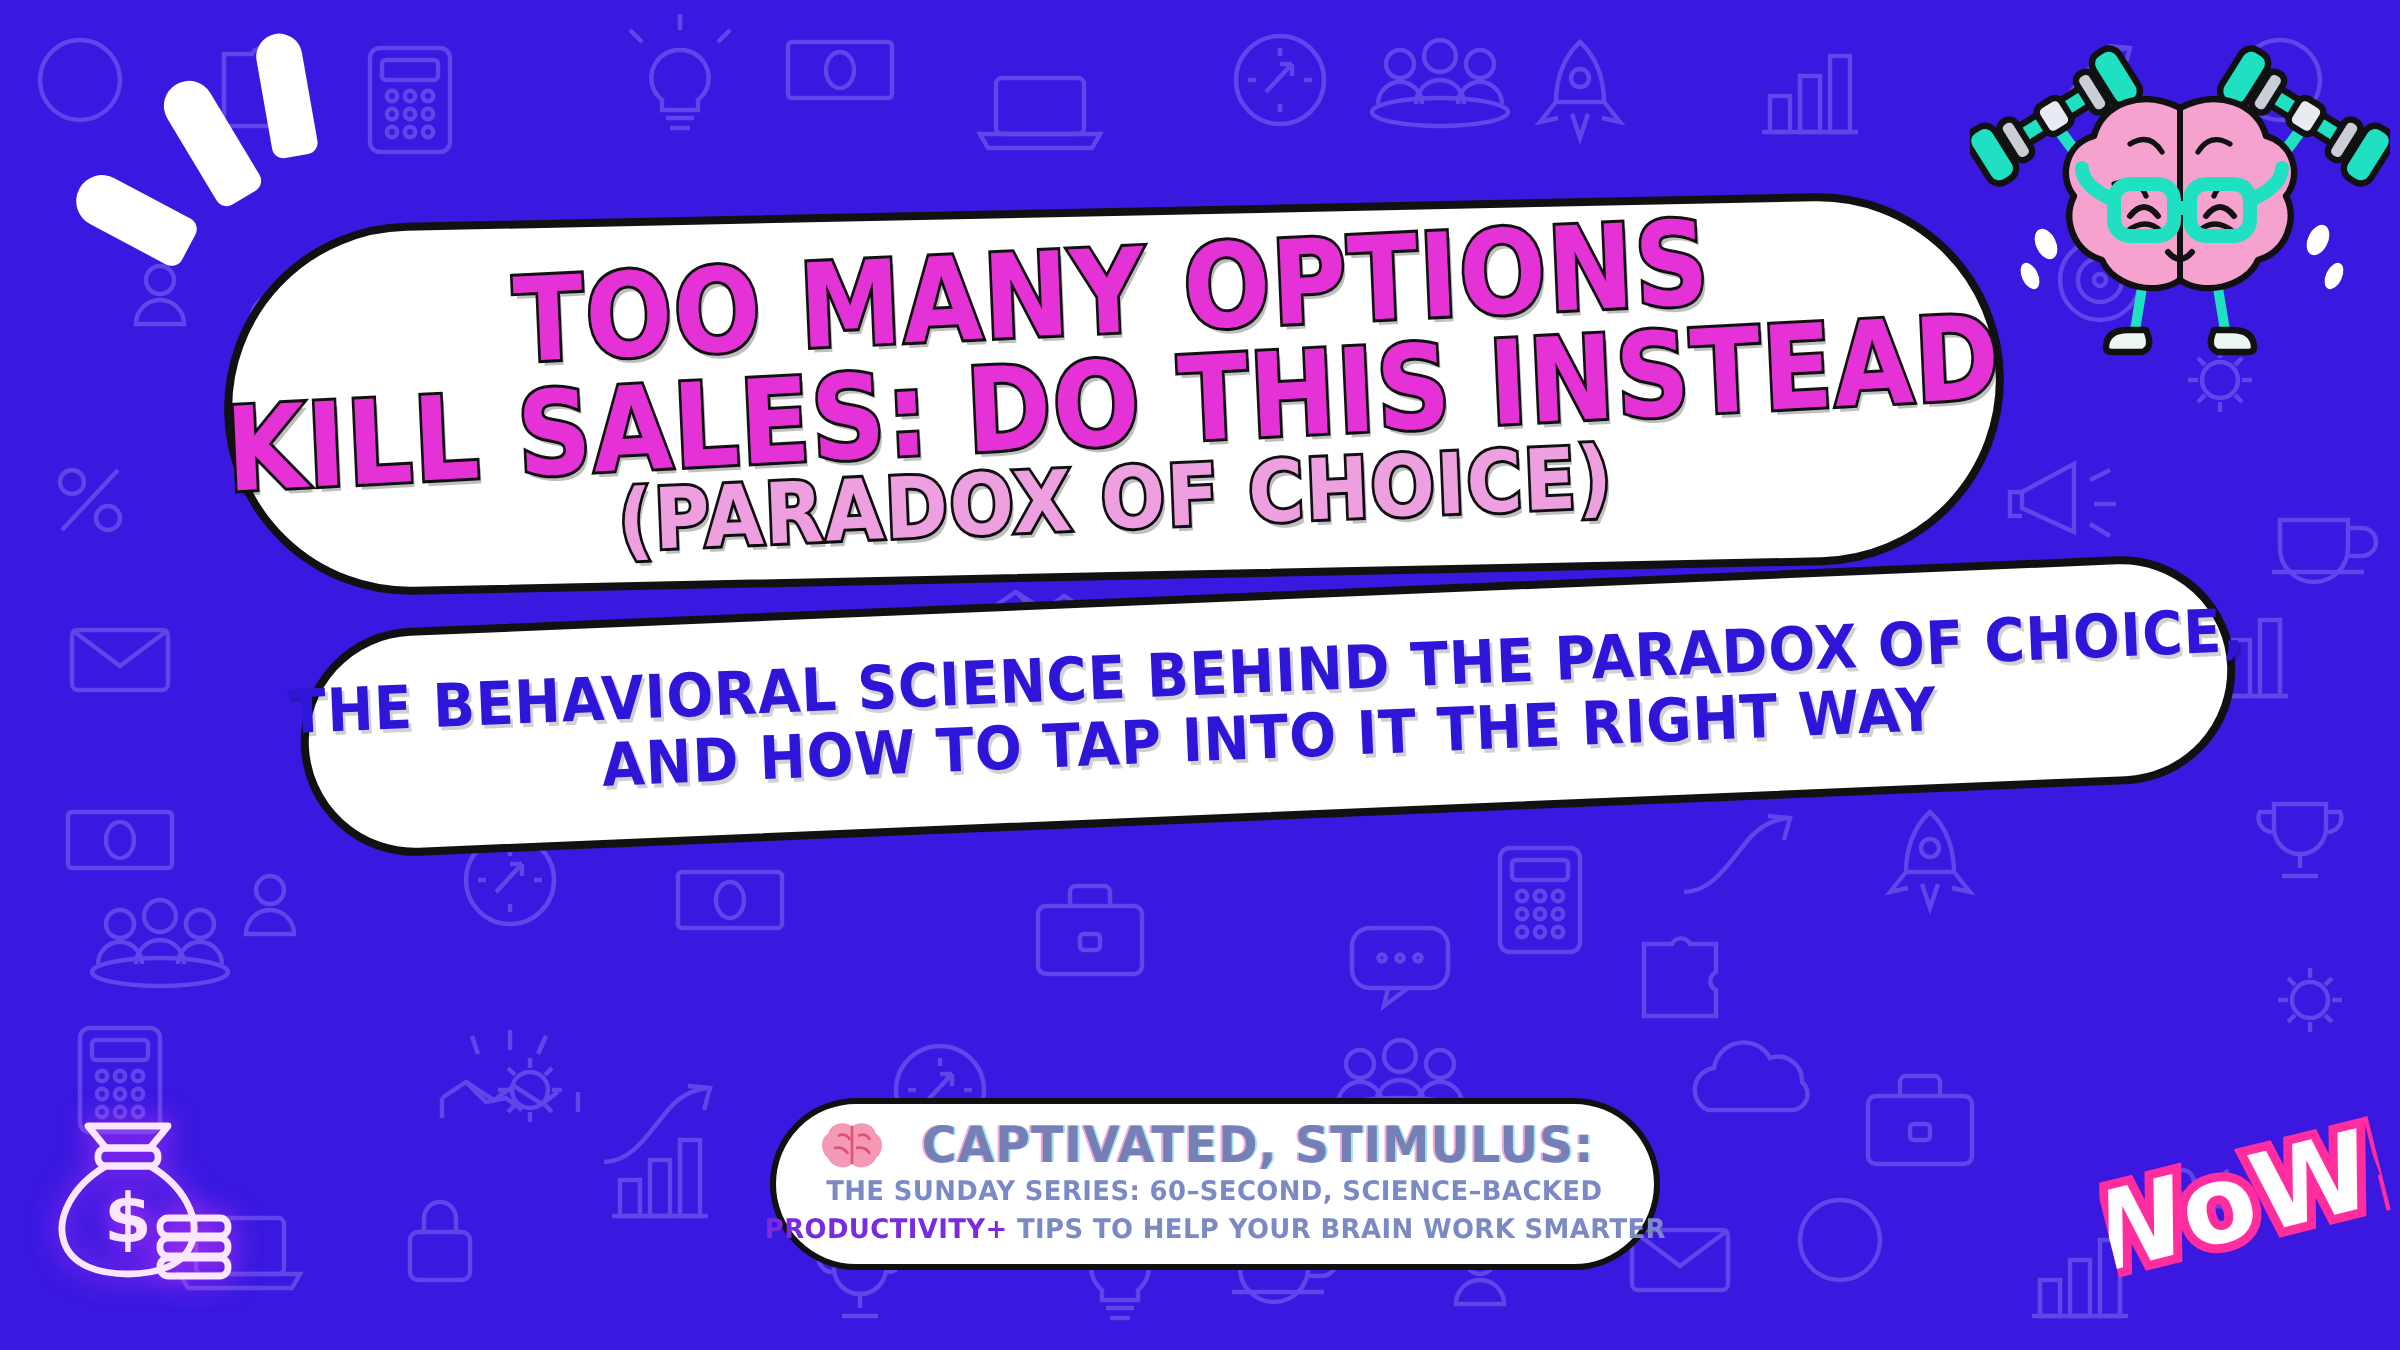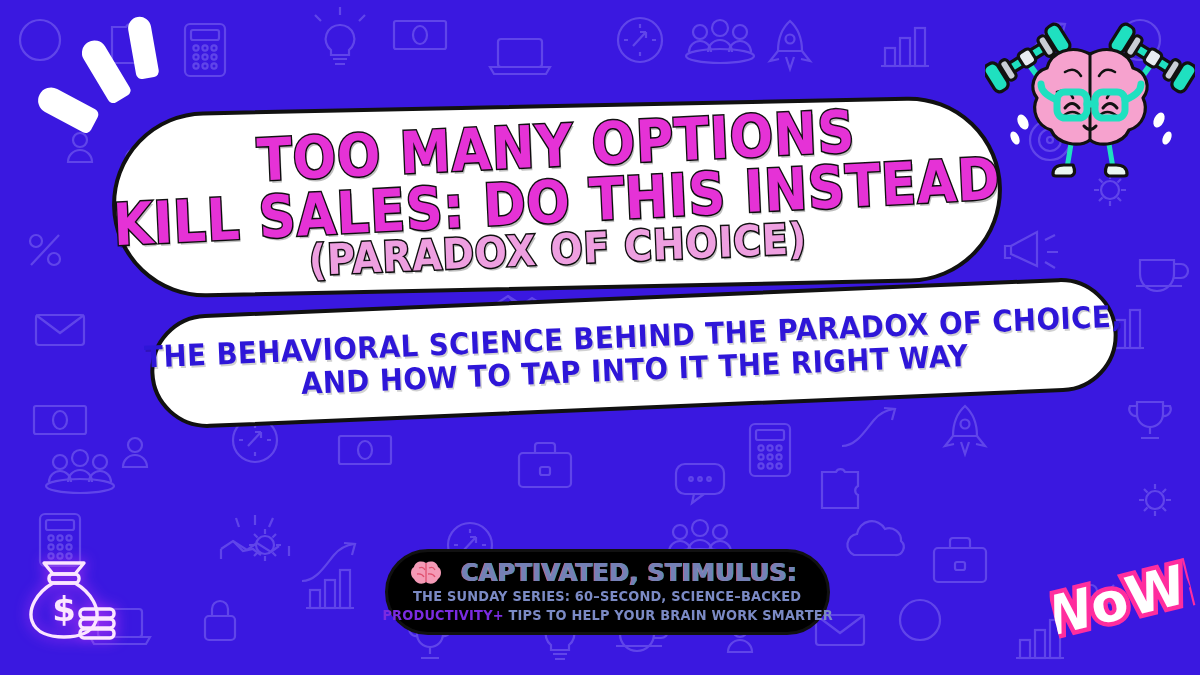--- a/index.html
+++ b/index.html
@@ -59,21 +59,21 @@
     color:#2E16D8;line-height:1.0;white-space:nowrap;
     font-size:30px;letter-spacing:.5px;
     transform:scaleX(.92);
     text-shadow:1.5px 2px 0 rgba(0,0,0,.18);
   }
   #sub-l2{margin-top:3px;}
 
   
   #footer-badge{
     position:absolute;left:385px;top:549px;width:445px;height:86px;
-    background:#000000;border:3px solid #111;border-radius:44px;
+    background:#ffffff;border:3px solid #111;border-radius:44px;
     display:flex;flex-direction:column;align-items:center;justify-content:center;
     box-sizing:border-box;
   }
   #footer-title-row{display:flex;align-items:center;gap:10px;margin-top:-2px;}
   #brain-badge-icon{width:32px;height:26px;display:block;}
   #footer-title{
     font-family:"DejaVu Sans",sans-serif;font-weight:bold;
     font-size:25px;letter-spacing:.5px;color:#7480B6;
     text-shadow:-1px 0 0 rgba(240,140,200,.75), 1px 0 0 rgba(120,220,235,.7);
     transform:scaleX(.95);white-space:nowrap;

